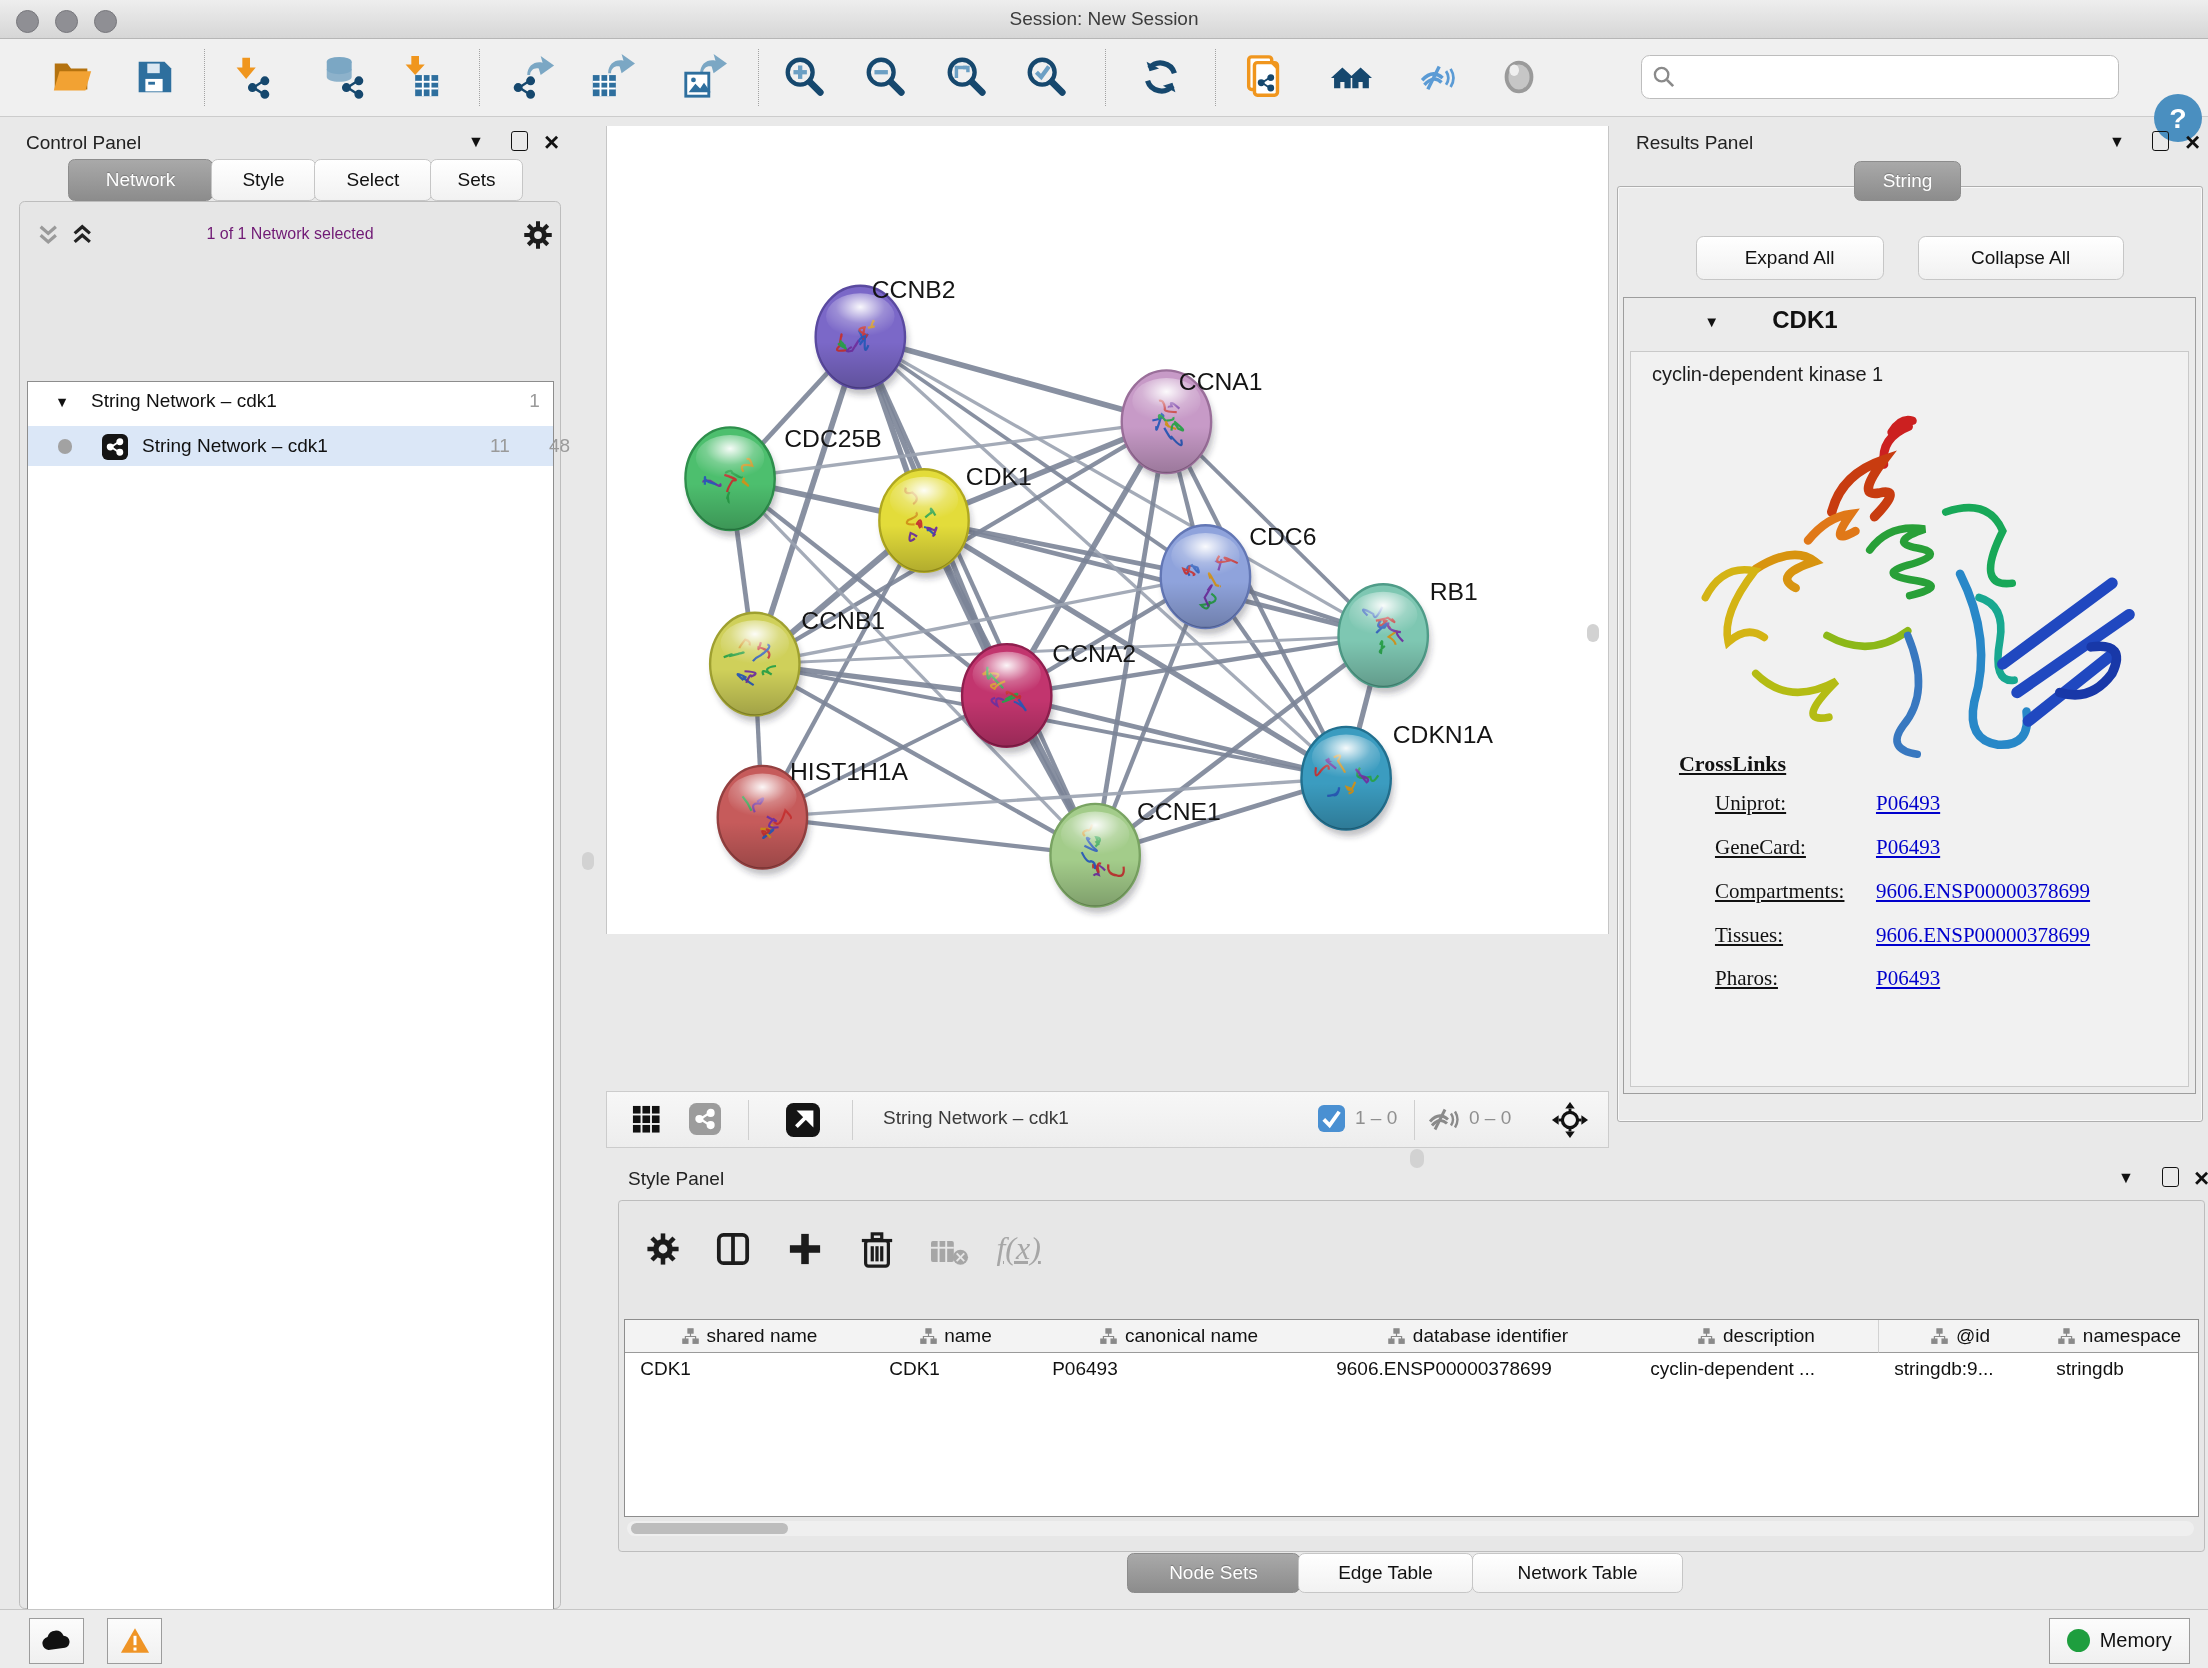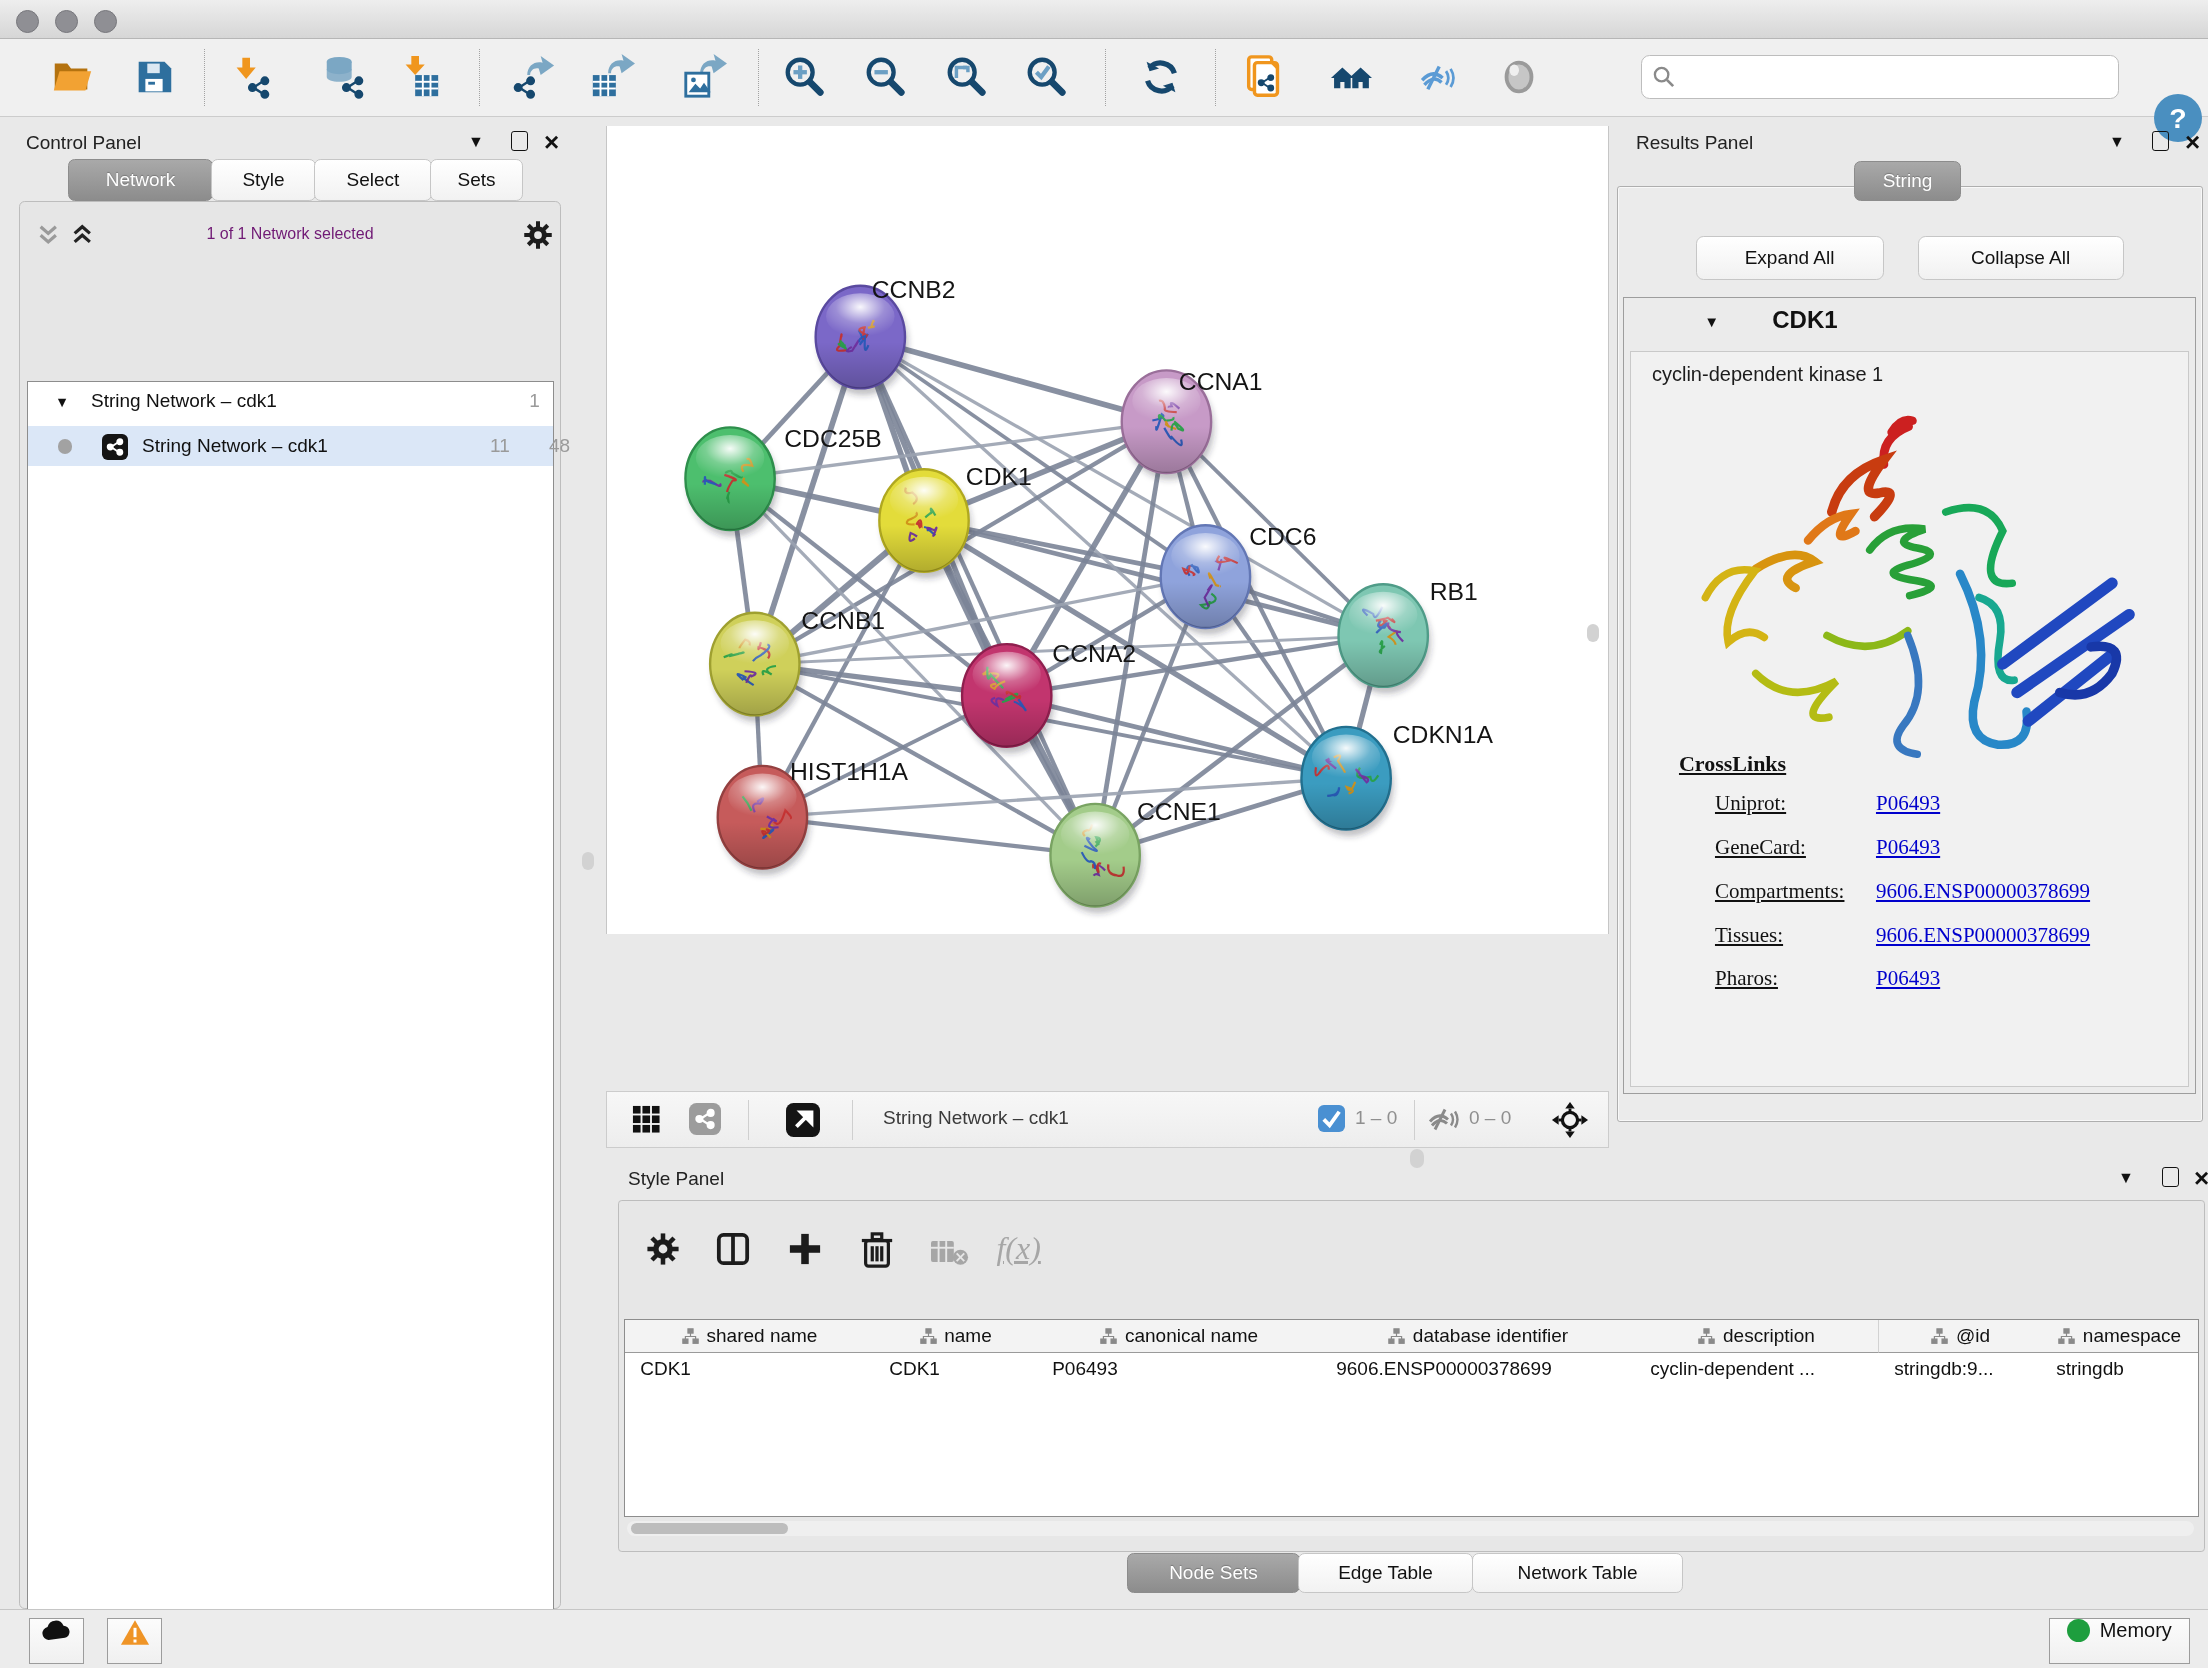--- a/index.html
+++ b/index.html
@@ -45,21 +45,21 @@
   .xl-link{position:absolute;left:245px;font-size:21px;color:#0000cc;text-decoration:underline;}
   
   #tp-box{position:absolute;left:618px;top:1200px;width:1585px;height:350px;background:#e7e7e7;border:1px solid #bdbdbd;border-radius:3.8px;}
   #tp-table{position:absolute;left:4.8px;top:118px;width:1573px;height:196px;background:#ffffff;border:1.9px solid #8d8d8d;}
   .th{position:absolute;top:0;height:32px;border-right:1px solid #d2d2d2;background:#f3f3f3;display:flex;align-items:center;justify-content:center;gap:7.6px;font-size:19px;color:#111;border-bottom:1.9px solid #9a9a9a;}
   .td{position:absolute;top:34px;height:30px;font-size:19px;color:#111;line-height:30px;padding-left:15px;box-sizing:border-box;white-space:nowrap;overflow:hidden;}
   #tp-scroll{position:absolute;left:7.6px;top:320px;width:1567px;height:15px;background:#efefef;border-radius:7.6px;}
   #tp-thumb{position:absolute;left:3.8px;top:1.9px;width:157px;height:11.4px;background:#bdbdbd;border-radius:5.7px;}
   
   #statusbar{left:0;top:1609px;width:2208px;height:59px;background:#ececec;border-top:1px solid #c6c6c6;}
-  .sbtn{position:absolute;top:7.6px;height:44px;background:linear-gradient(#fcfcfc,#f0f0f0);border:1.9px solid #9c9c9c;display:flex;align-items:flex-start;justify-content:center;gap:9.5px;}
+  .sbtn{position:absolute;top:7.6px;height:44px;background:linear-gradient(#fcfcfc,#f0f0f0);border:1.9px solid #9c9c9c;display:flex;align-items:center;justify-content:center;gap:9.5px;}
   #mem-label{font-size:20px;color:#111;}
   svg{display:block;}
 </style>
 </head>
 <body>
 
 <svg style="position:absolute;width:0;height:0" aria-hidden="true">
   <defs>
     <symbol id="sym-share" viewBox="0 0 24 24">
       <g stroke="currentColor" stroke-width="2.4" fill="currentColor">
@@ -112,20 +112,21 @@
     </symbol>
   </defs>
 </svg>
 
 <div id="app">
 
   <div class="abs" id="titlebar">
     <span class="tlight" style="left:16px"></span>
     <span class="tlight" style="left:55px"></span>
     <span class="tlight" style="left:94px"></span>
+    <div id="win-title">Session: New Session</div>
   </div>
 
   <div class="abs" id="toolbar">
     <span class="ticon" style="left:49px">
       <svg viewBox="0 0 48 48">
           <path d="M6 10h13l4 5h17v22H6z" fill="#b4720f"></path>
           <path d="M11 18h33l-6 20H5z" fill="#f2a233"></path>
         </svg>
     </span>
     <span class="ticon" style="left:131px">

